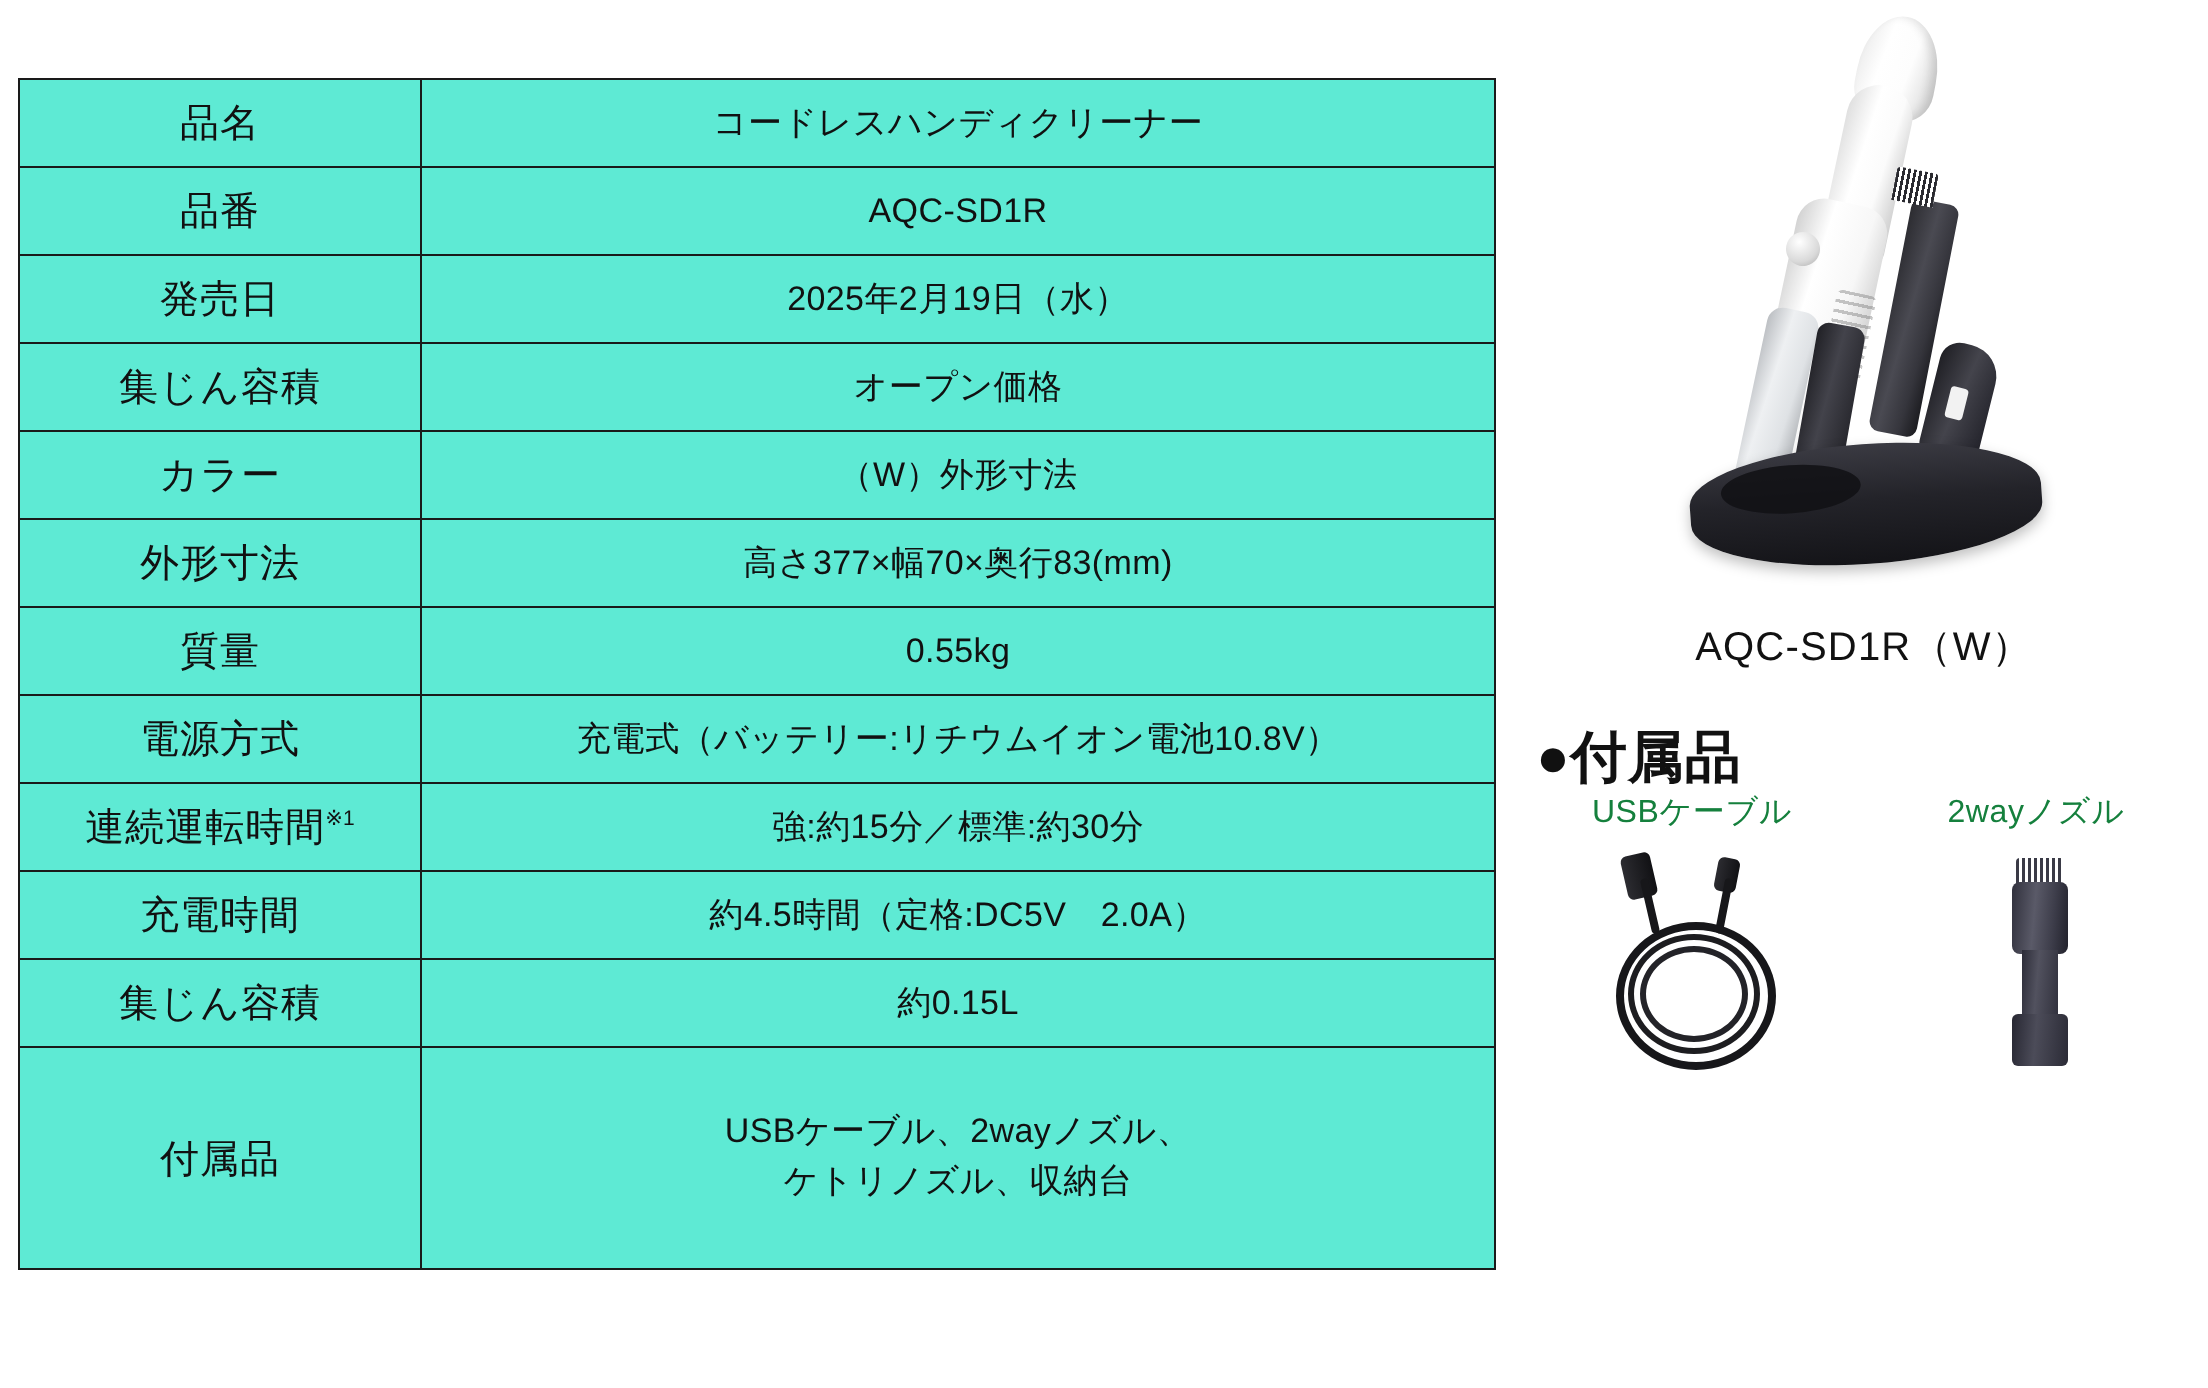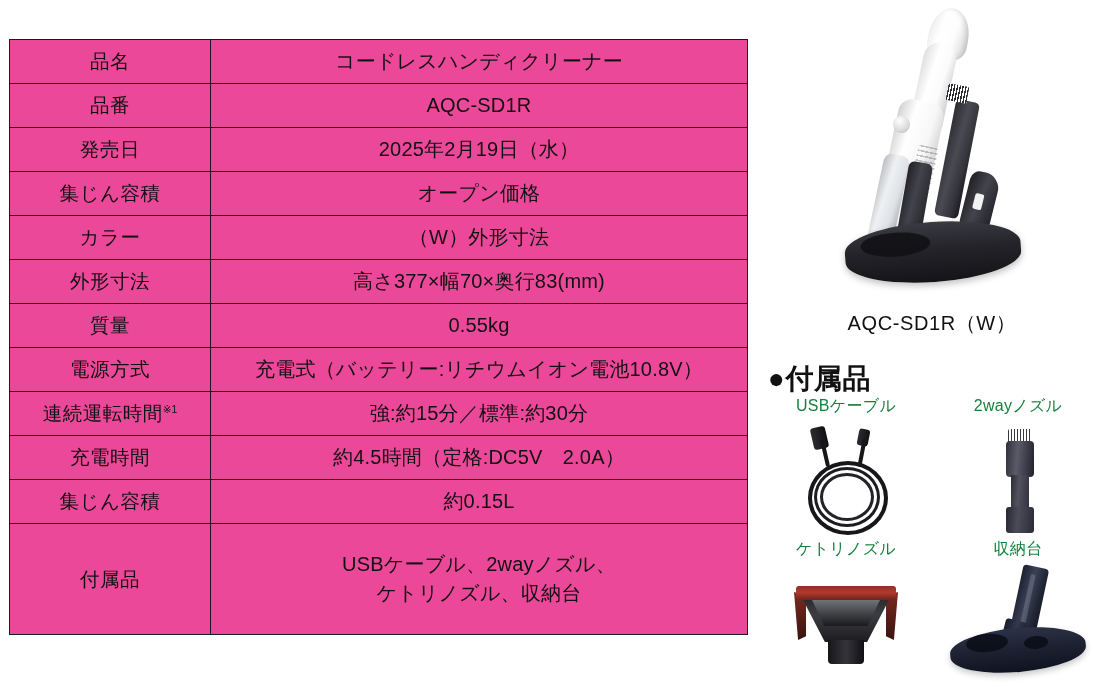--- a/index.html
+++ b/index.html
@@ -28,32 +28,32 @@
   table.spec-table {
     border-collapse: collapse;
     width: 100%;
     table-layout: fixed;
   }
   table.spec-table td {
     border: 1.4px solid #1a1a1a;
     text-align: center;
     vertical-align: middle;
     padding: 0;
-    background: #ec4899;
+    background: #5eead4;
   }
   td.spec-label {
     width: 200px;
     height: 43px;
     font-size: 19.5px;
     letter-spacing: 0.5px;
     white-space: nowrap;
   }
   td.spec-value {
     height: 43px;
-    font-size: 20px;
+    font-size: 17px;
     letter-spacing: 0.2px;
     white-space: nowrap;
   }
   
   tr.row-accessories td.spec-label,
   tr.row-accessories td.spec-value {
     height: 110px;
   }
   tr.row-accessories td.spec-value {
     line-height: 1.45;
@@ -624,41 +624,15 @@
         <div class="acc-art">
           <div class="nz-brush"></div>
           <div class="nz-head"></div>
           <div class="nz-mid"></div>
           <div class="nz-foot"></div>
         </div>
       </div>
 
     </div>
 
-    <div class="acc-row">
-
-      <div class="acc-cell">
-        <span class="acc-label">ケトリノズル</span>
-        <div class="acc-art">
-          <div class="kn-side-l"></div>
-          <div class="kn-side-r"></div>
-          <div class="kn-funnel"></div>
-          <div class="kn-inner"></div>
-          <div class="kn-rim"></div>
-          <div class="kn-stem"></div>
-        </div>
-      </div>
-
-      <div class="acc-cell">
-        <span class="acc-label">収納台</span>
-        <div class="acc-art">
-          <div class="st-back"></div>
-          <div class="st-arm"></div>
-          <div class="st-base"></div>
-          <div class="st-cup"></div>
-          <div class="st-slot"></div>
-        </div>
-      </div>
-
-    </div>
 
   </div>
 </div>
 
 </body></html>

